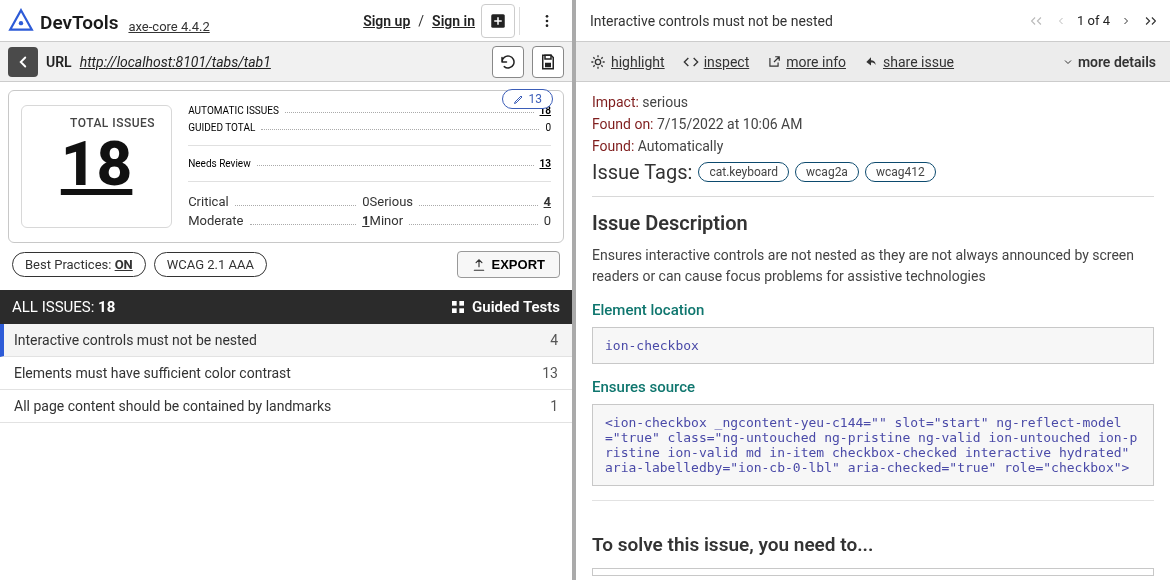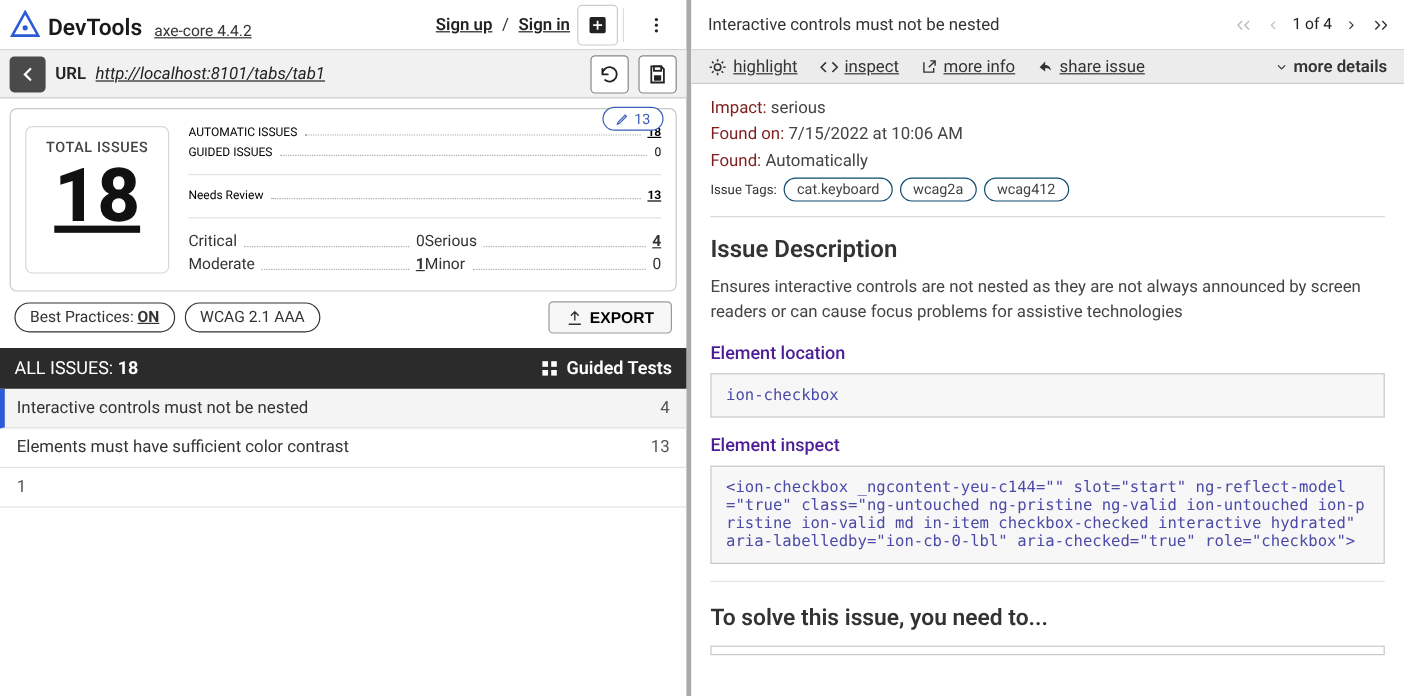--- a/index.html
+++ b/index.html
@@ -27,21 +27,21 @@
 .url-link { font-style: italic; text-decoration: underline; color: #222; font-size: 14px; }
 .url-spacer { flex: 1; }
 .sq-btn { width: 32px; height: 32px; border: 1px solid #888; border-radius: 4px; background: #fff; display: flex; align-items: center; justify-content: center; cursor: pointer; }
 
 
 .summary-wrap { padding: 8px; position: relative; }
 .summary-card { border: 1px solid #c8c8c8; border-radius: 6px; padding: 14px 12px; background: #fff; position: relative; }
 .pill-badge { position: absolute; right: 10px; top: -2px; background: #fff; border: 1px solid #3b5db8; border-radius: 14px; padding: 2px 10px; font-size: 12px; color: #3b5db8; display: flex; align-items: center; gap: 4px; z-index: 2; }
 .summary-top { display: flex; gap: 16px; }
 .total-box { border: 1px solid #d8d8d8; border-radius: 6px; padding: 10px 16px; text-align: center; min-width: 120px; background: #fff; }
-.total-label { font-size: 12px; letter-spacing: .5px; color: #444; font-weight: 500; }
+.total-label { font-size: 12px; letter-spacing: .5px; color: #444; font-weight: 500; margin-left: 32px; }
 .total-num { font-size: 62px; font-weight: 800; text-decoration: underline; line-height: 1.1; color: #111; }
 .summary-cols { flex: 1; display: flex; flex-direction: column; gap: 6px; }
 .stat-row { display: flex; justify-content: flex-start; font-size: 10px; color: #000000; }
 .stat-row .dotted { flex: 1; border-bottom: 1px dotted #aaa; margin: 0 6px 3px 6px; }
 .stat-row .v { font-weight: 700; text-decoration: underline; }
 .stat-row .v-plain { font-weight: 400; }
 .stat-group-divider { height: 1px; background: #e0e0e0; margin: 6px 0; }
 .sev-grid { display: flex; }
 .sev-col { flex: 1; display: flex; flex-direction: column; gap: 4px; }
 .sev-row { display: flex; justify-content: space-between; font-size: 13px; }
@@ -64,37 +64,37 @@
 .issue-item.selected { border-left: 4px solid #2d5bd7; background: #f4f4f4; padding-left: 10px; }
 .issue-item .num { color: #555; }
 
 
 .r-header { display: flex; align-items: center; padding: 10px 14px; border-bottom: 1px solid #ccc; height: 42px; }
 .r-title { font-size: 14px; color: #333; }
 .r-nav { margin-left: auto; display: flex; align-items: center; gap: 10px; color: #777; font-size: 13px; }
 .r-nav .pg { color: #222; }
 .r-nav svg { cursor: pointer; }
 
-.r-toolbar { background: #ececec; border-bottom: 1px solid #ccc; display: flex; align-items: center; padding: 8px 14px; gap: 18px; height: 28px; }
+.r-toolbar { background: #ececec; border-bottom: 1px solid #ccc; display: flex; align-items: center; padding: 8px 14px; gap: 18px; height: 40px; }
 .tool-link { display: flex; align-items: center; gap: 5px; font-size: 14px; color: #333; cursor: pointer; }
 .tool-link .u { text-decoration: underline; }
 .more-details { margin-left: auto; display: flex; align-items: center; gap: 4px; font-size: 14px; font-weight: 600; cursor: pointer; }
 
 .r-body { flex: 1; overflow: auto; padding: 12px 16px 20px 16px; }
 .meta-row { font-size: 14px; margin-bottom: 6px; color: #444; }
 .meta-row .k { color: #7f1d1d; }
 .tags { display: flex; align-items: center; gap: 6px; margin-top: 4px; margin-bottom: 12px; flex-wrap: wrap; }
 .tag { border: 1px solid #0c4a6e; border-radius: 14px; padding: 2px 10px; font-size: 12px; color: #444; }
 .r-h2 { font-size: 20px; font-weight: 600; margin: 10px 0 10px 0; border-top: 1px solid #e2e2e2; padding-top: 14px; }
 .r-h2.first { border-top: 1px solid #d8d8d8; }
 .r-p { font-size: 14px; line-height: 1.5; color: #444; margin-bottom: 14px; }
-.sub-h { font-size: 15px; font-weight: 500; margin: 8px 0; color: #4c1d95; }
+.sub-h { font-size: 15px; font-weight: 500; margin: 8px 0; color: #0f766e; }
 .code-box { border: 1px solid #c8c8c8; background: #f7f7f7; border-radius: 0; padding: 10px 12px; font-family: ui-monospace, Menlo, monospace; font-size: 13px; color: #4a4aa8; overflow-wrap: break-word; word-break: break-all; margin-bottom: 14px; }
 .code-box pre { white-space: pre-wrap; word-break: break-all; }
-.solve-h { font-size: 19px; font-weight: 600; border-top: 1px solid #e2e2e2; padding-top: 18px; }
+.solve-h { font-size: 19px; font-weight: 600; border-top: 1px solid #e2e2e2; padding-top: 32px; }
 
 svg { display: block; }
 </style>
 </head>
 <body>
 
 <div class="container">
 
   <div class="left-pane">
 
@@ -179,21 +179,21 @@
             <div class="total-label">TOTAL ISSUES</div>
             <a class="total-num">18</a>
           </div>
           <div class="summary-cols">
             <div class="stat-row">
               <span>AUTOMATIC ISSUES</span>
               <span class="dotted"></span>
               <span class="v">18</span>
             </div>
             <div class="stat-row">
-              <span>GUIDED ISSUES</span>
+              <span>GUIDED TOTAL</span>
               <span class="dotted"></span>
               <span class="v-plain">0</span>
             </div>
             <div class="stat-group-divider"></div>
             <div class="stat-row">
               <span>Needs Review</span>
               <span class="dotted"></span>
               <span class="v">13</span>
             </div>
             <div class="stat-group-divider"></div>
@@ -263,20 +263,21 @@
     <div class="issue-list" id="issue-list">
         <div class="issue-item selected">
           <span>Interactive controls must not be nested</span>
           <span class="num">4</span>
         </div>
         <div class="issue-item">
           <span>Elements must have sufficient color contrast</span>
           <span class="num">13</span>
         </div>
         <div class="issue-item">
+          <span>All page content should be contained by landmarks</span>
           <span class="num">1</span>
         </div>
       </div>
   </div>
 
   <div class="right-pane">
     <div class="r-header">
       <span class="r-title">Interactive controls must not be nested</span>
       <div class="r-nav">
         <span>
@@ -345,35 +346,35 @@
           </span>
         <span>more details</span>
       </div>
     </div>
 
     <div class="r-body">
       <div class="meta-row"><span class="k">Impact:</span> <span>serious</span></div>
       <div class="meta-row"><span class="k">Found on:</span> <span>7/15/2022 at 10:06 AM</span></div>
       <div class="meta-row"><span class="k">Found:</span> <span>Automatically</span></div>
       <div class="tags">
-        <span class="k" style="font-size:11px">Issue Tags:</span>
+        <span class="k" style="font-size:20px">Issue Tags:</span>
         <span id="tags-container" style="display: inline-flex; gap: 6px;">
             <span class="tag">cat.keyboard</span>
             <span class="tag">wcag2a</span>
             <span class="tag">wcag412</span>
           </span>
       </div>
 
       <h2 class="r-h2 first">Issue Description</h2>
       <p class="r-p">Ensures interactive controls are not nested as they are not always announced by screen readers or can cause focus problems for assistive technologies</p>
 
       <div class="sub-h">Element location</div>
       <div class="code-box"><span>ion-checkbox</span></div>
 
-      <div class="sub-h">Element inspect</div>
+      <div class="sub-h">Ensures source</div>
       <div class="code-box">
           <pre>&lt;ion-checkbox _ngcontent-yeu-c144="" slot="start" ng-reflect-model="true" class="ng-untouched ng-pristine ng-valid ion-untouched ion-pristine ion-valid md in-item checkbox-checked interactive hydrated" aria-labelledby="ion-cb-0-lbl" aria-checked="true" role="checkbox"&gt;</pre>
         </div>
 
       <h2 class="solve-h">To solve this issue, you need to...</h2>
       <div class="code-box" style="height:8px;padding:0;margin-top:12px;background:#fff"></div>
     </div>
   </div>
 </div>
 

